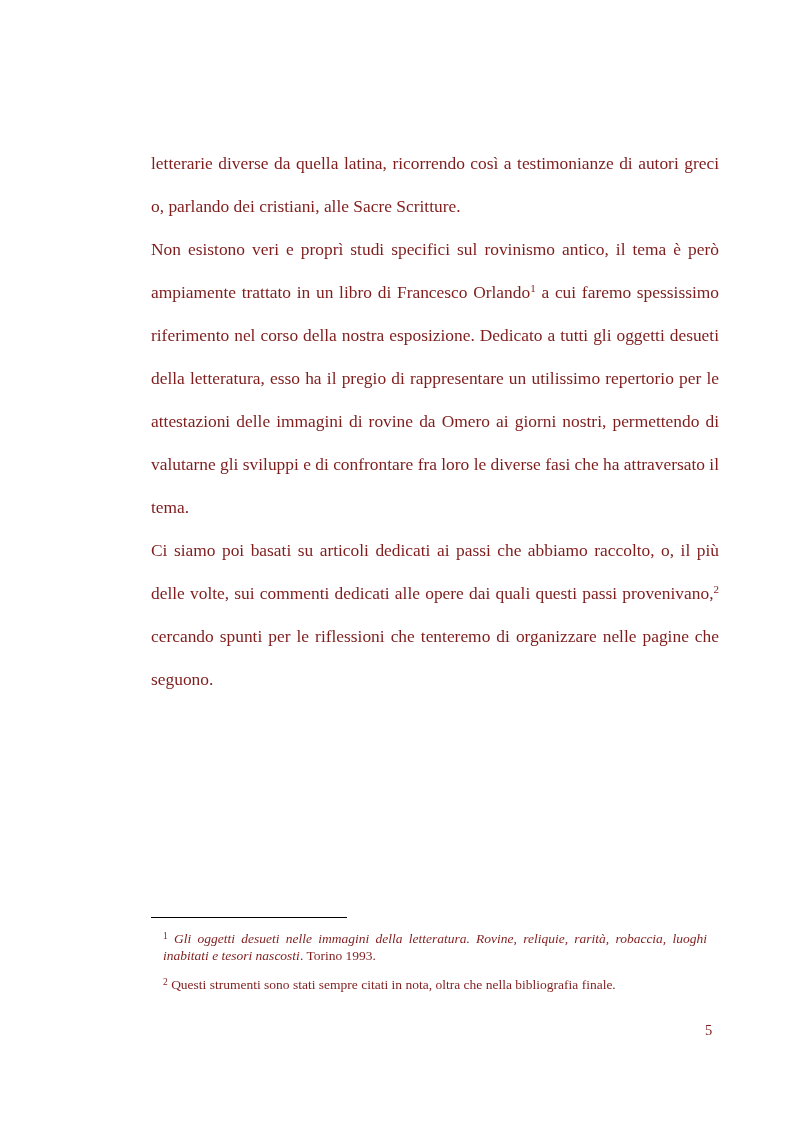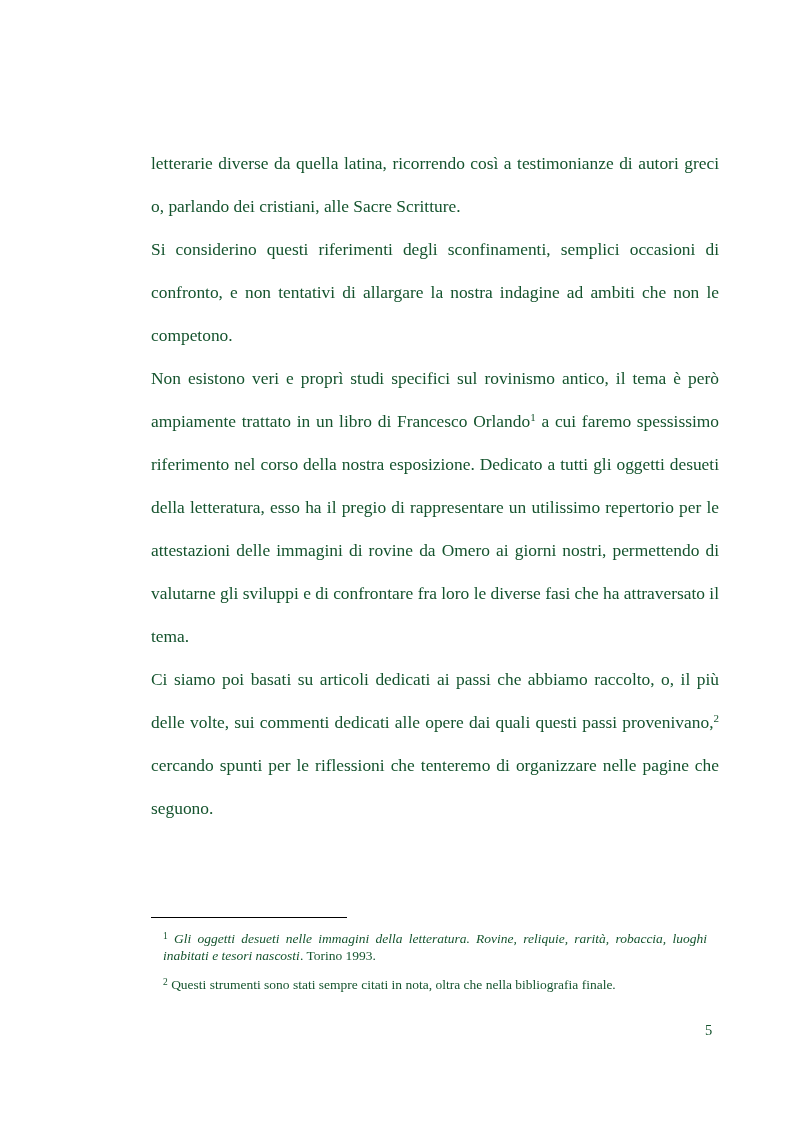--- a/index.html
+++ b/index.html
@@ -5,21 +5,21 @@
   html, body {
     margin: 0;
     padding: 0;
     background: #ffffff;
   }
   .page {
     position: relative;
     width: 793px;
     height: 1123px;
     background: #ffffff;
-    color: #14532d;
+    color: #7f1d1d;
     font-family: "Liberation Serif", "DejaVu Serif", serif;
     overflow: hidden;
   }
   .body-text {
     position: absolute;
     left: 151px;
     top: 142px;
     width: 568px;
     font-size: 17.4px;
     line-height: 43px;
@@ -73,21 +73,20 @@
     line-height: 18px;
   }
 </style>
 </head>
 <body>
 
 <div class="page">
 
   <main class="body-text">
     <p class="para"><span>letterarie diverse da quella latina, ricorrendo così a testimonianze di autori greci o, parlando dei cristiani, alle Sacre Scritture.</span></p>
-    <p class="para"><span>Si considerino questi riferimenti degli sconfinamenti, semplici occasioni di confronto, e non tentativi di allargare la nostra indagine ad ambiti che non le competono.</span></p>
     <p class="para"><span>Non esistono veri e proprì studi specifici sul rovinismo antico, il tema è però ampiamente trattato in un libro di Francesco Orlando</span><sup class="fnref">1</sup><span> a cui faremo spessissimo riferimento nel corso della nostra esposizione. Dedicato a tutti gli oggetti desueti della letteratura, esso ha il pregio di rappresentare un utilissimo repertorio per le attestazioni delle immagini di rovine da Omero ai giorni nostri, permettendo di valutarne gli sviluppi e di confrontare fra loro le diverse fasi che ha attraversato il tema.</span></p>
     <p class="para"><span>Ci siamo poi basati su articoli dedicati ai passi che abbiamo raccolto, o, il più delle volte, sui commenti dedicati alle opere dai quali questi passi provenivano,</span><sup class="fnref">2</sup><span> cercando spunti per le riflessioni che tenteremo di organizzare nelle pagine che seguono.</span></p>
   </main>
 
   <div class="footnotes">
     <div class="fn-sep"></div>
     <p class="footnote"><sup class="fn-marker">1</sup> <em>Gli oggetti desueti nelle immagini della letteratura. Rovine, reliquie, rarità, robaccia, luoghi inabitati e tesori nascosti</em><span>. Torino 1993.</span></p>
     <p class="footnote"><sup class="fn-marker">2</sup> <span>Questi strumenti sono stati sempre citati in nota, oltra che nella bibliografia finale.</span></p>
   </div>
 

